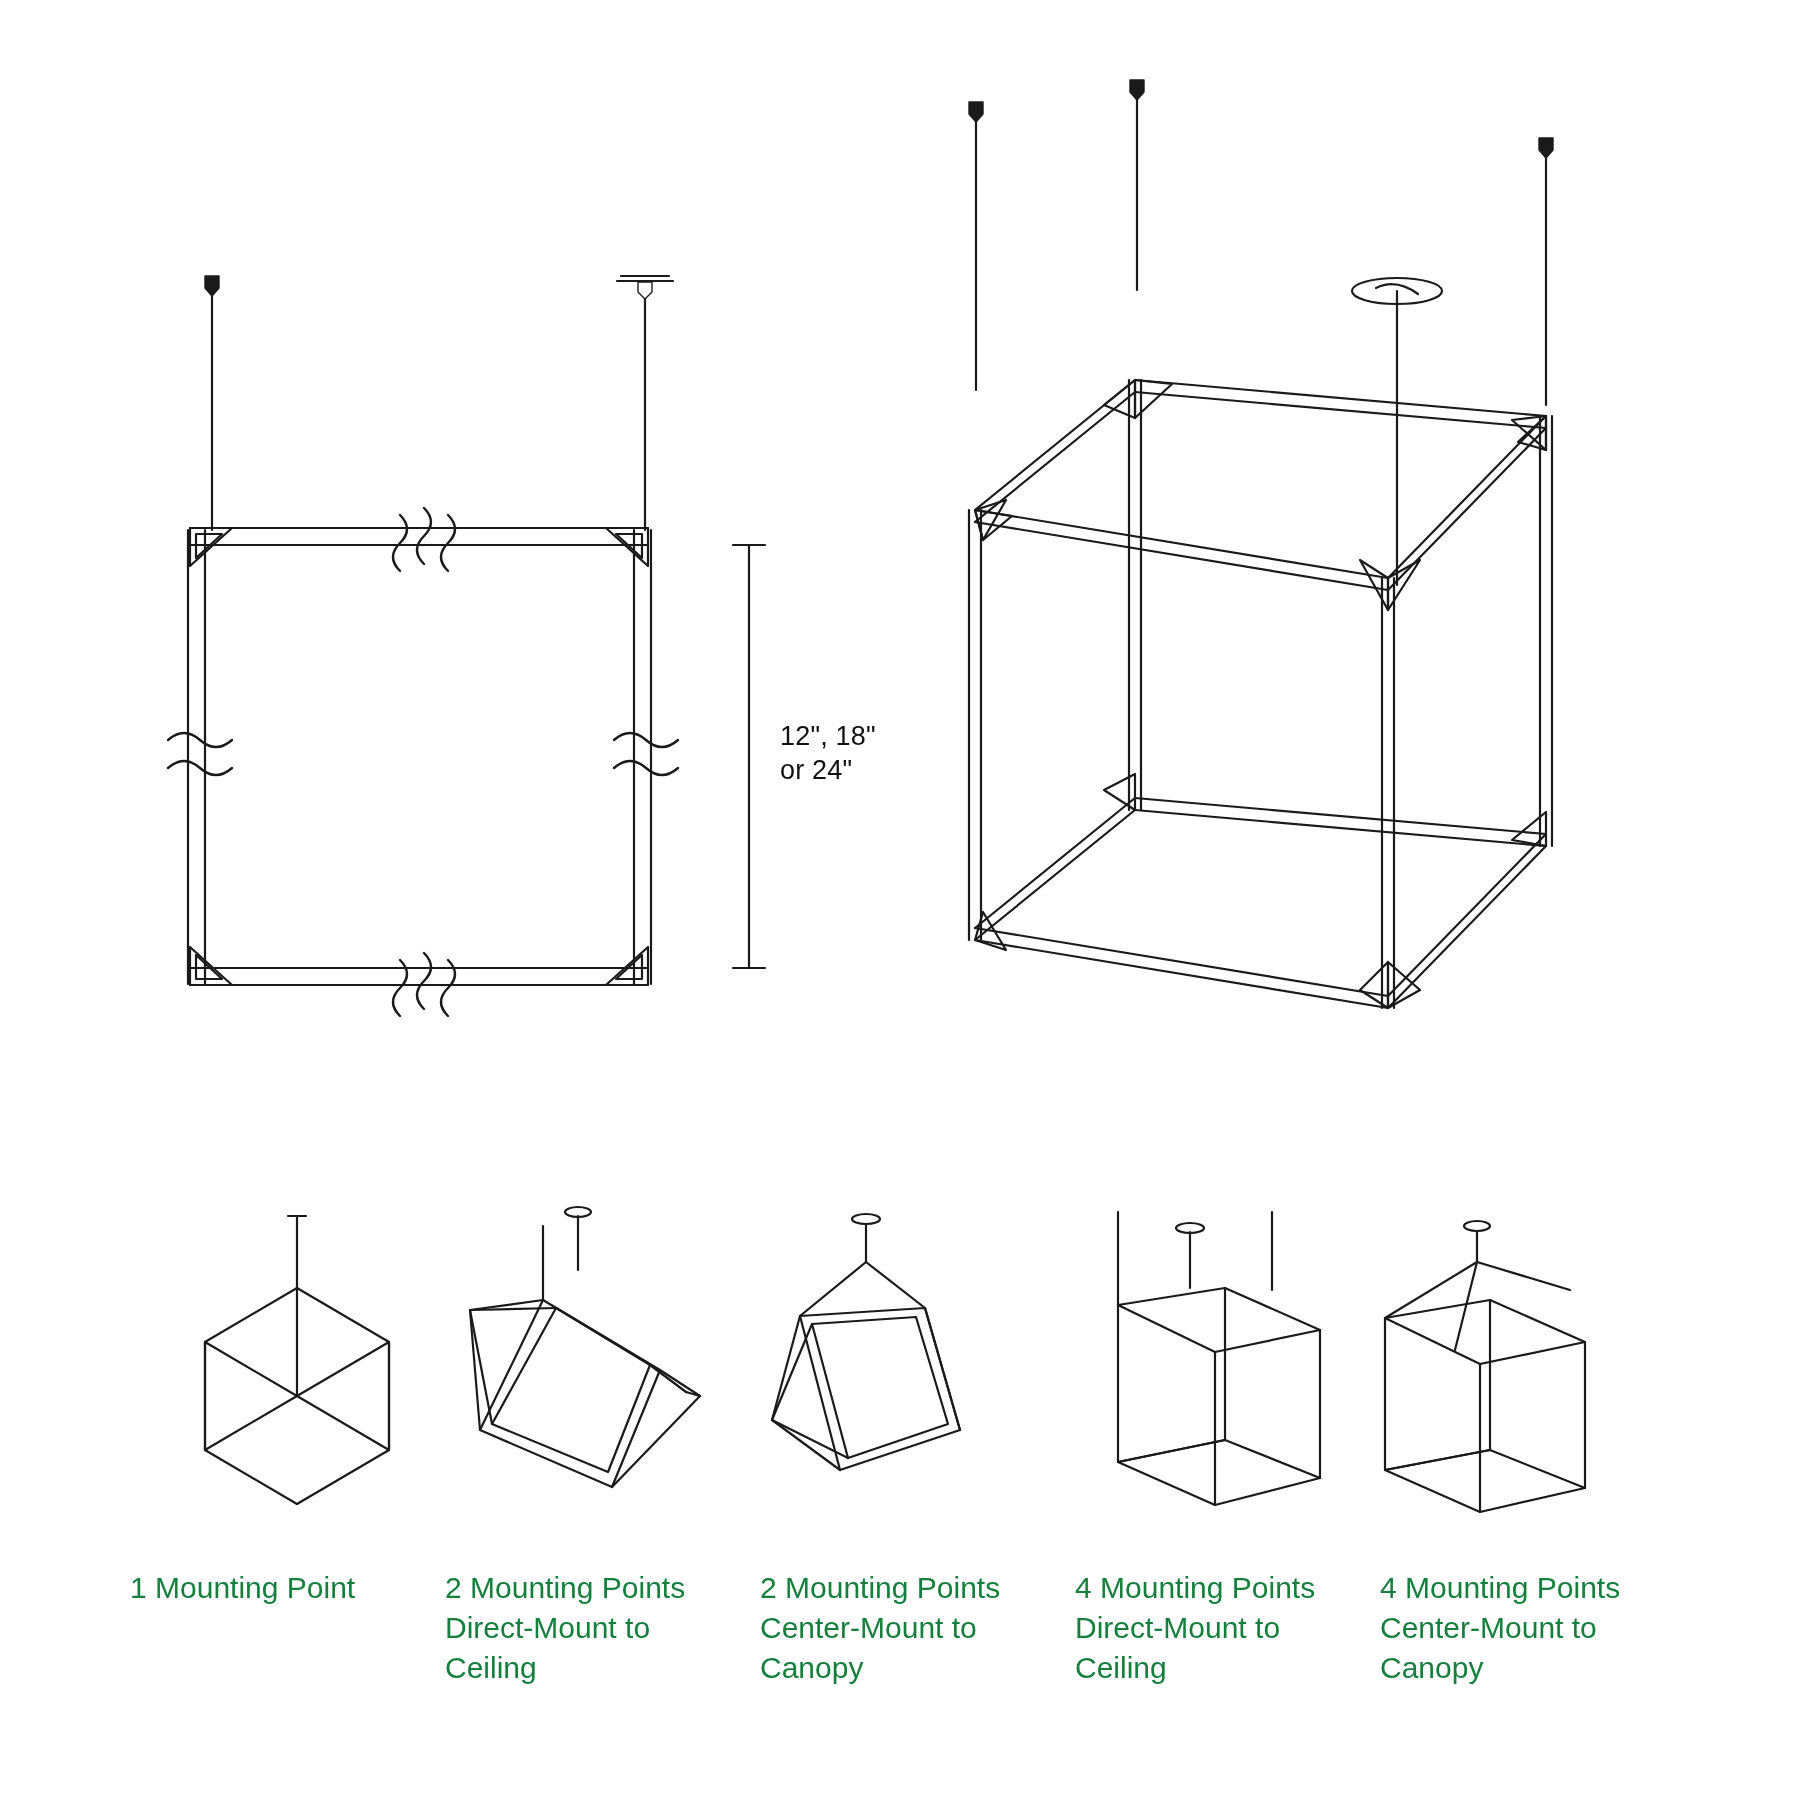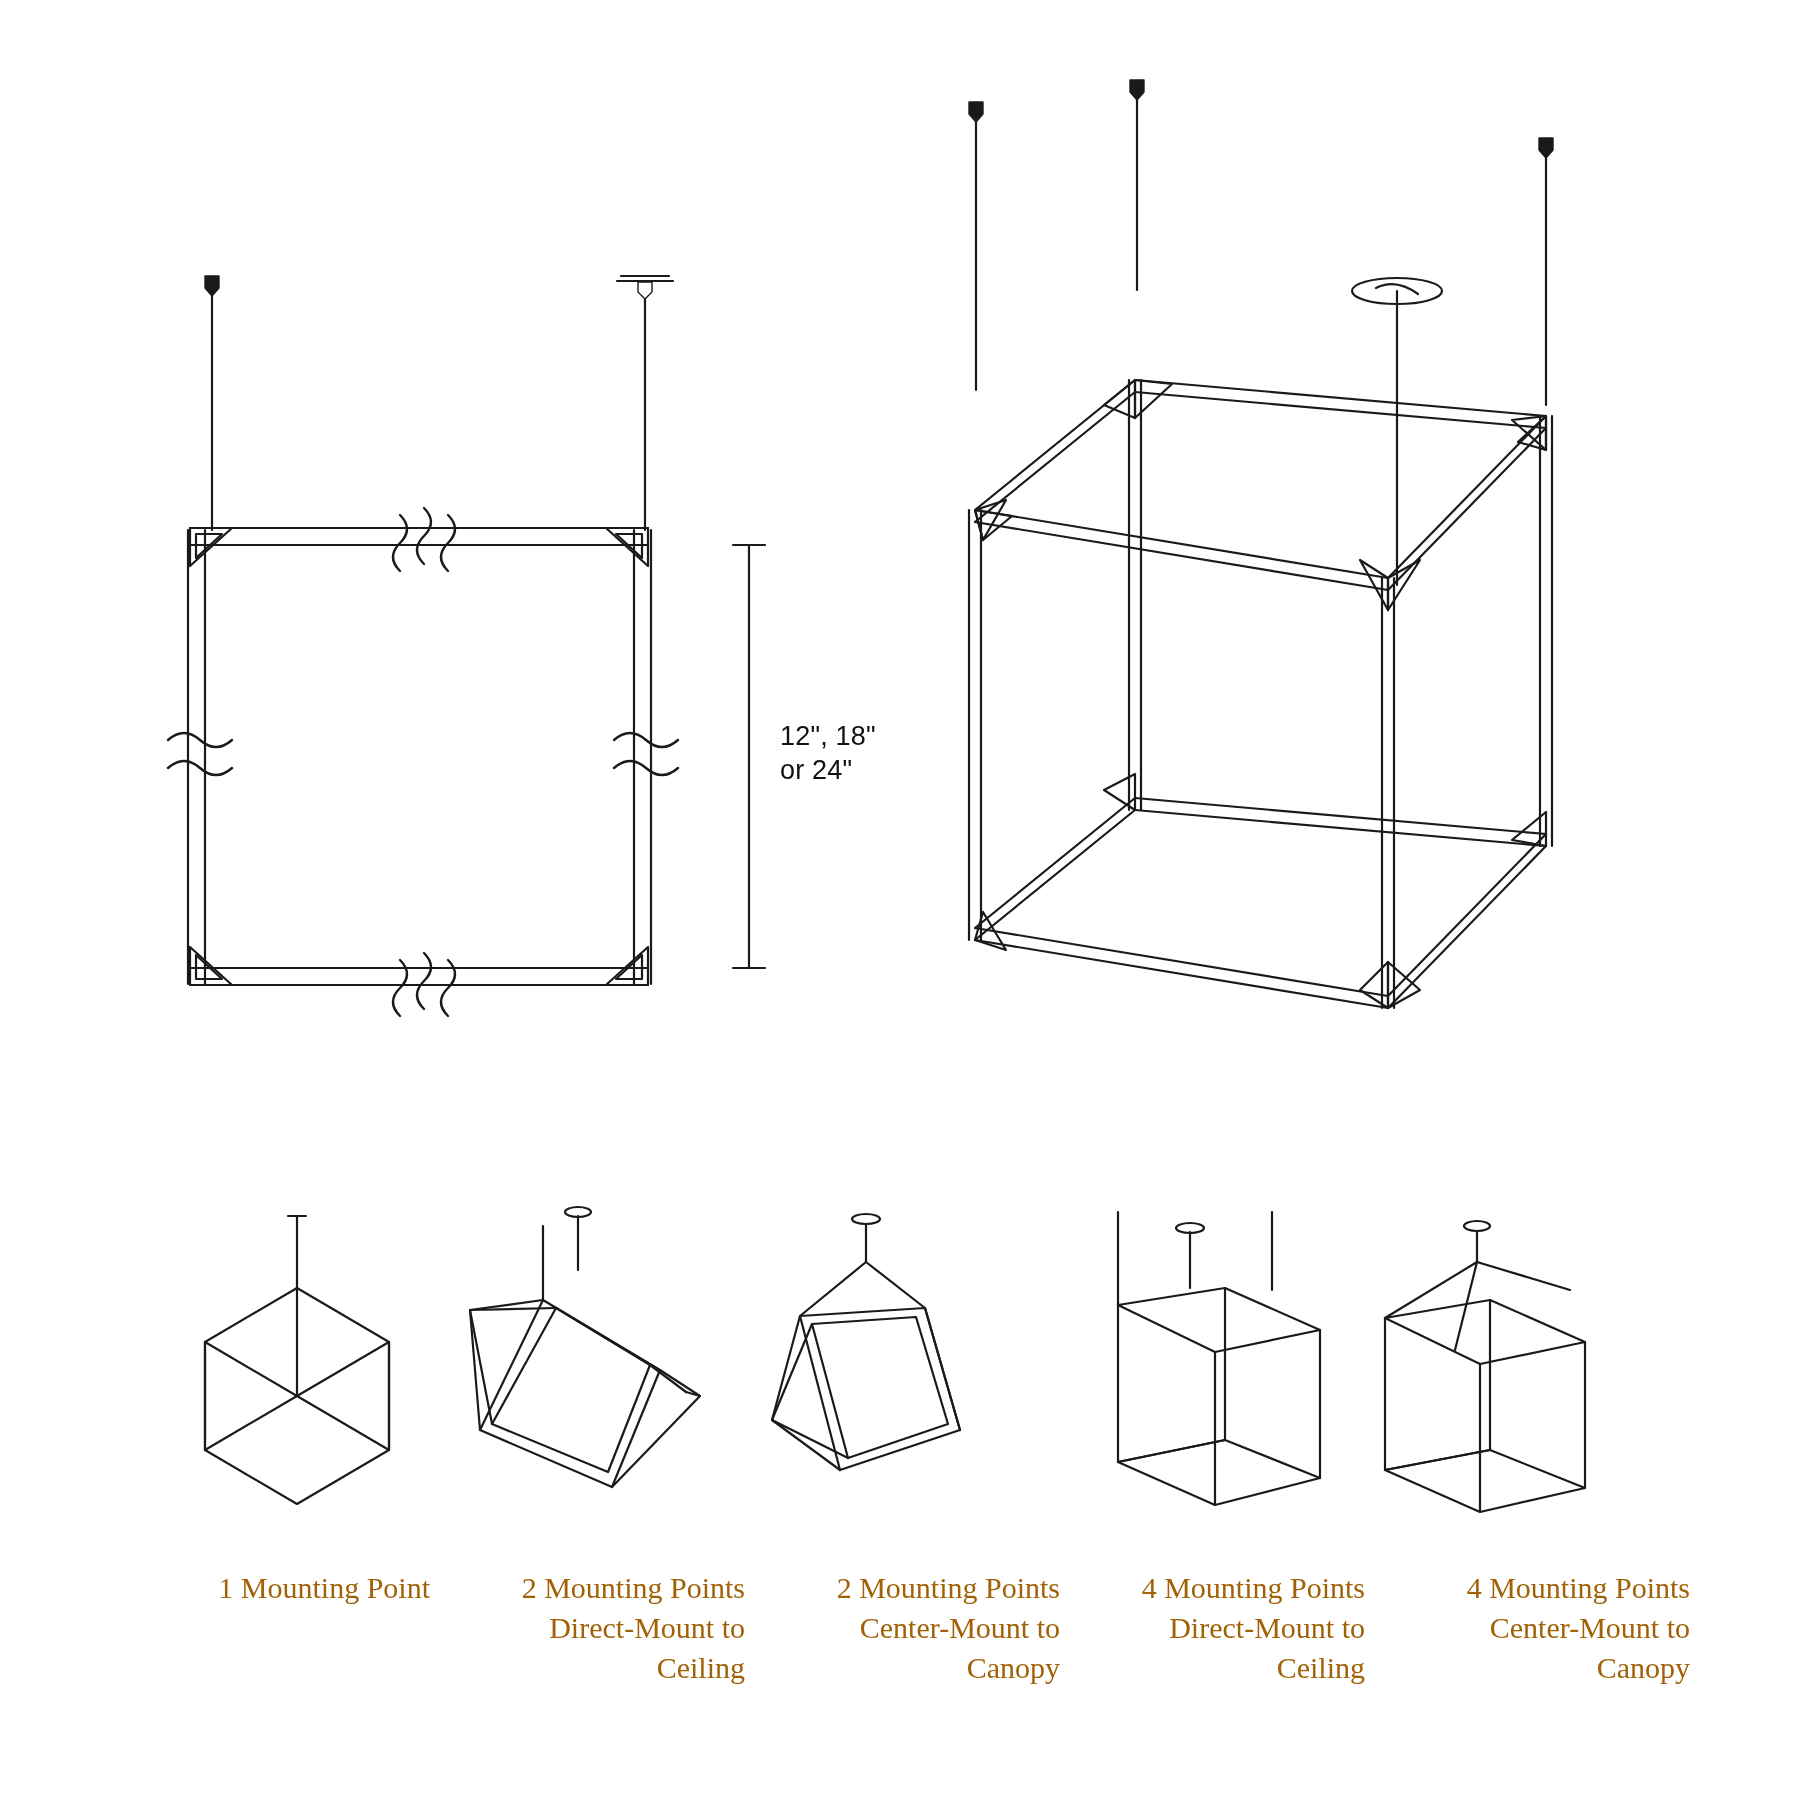--- a/index.html
+++ b/index.html
@@ -48,26 +48,25 @@
     left: 130px;
     top: 1568px;
     width: 1560px;
     display: flex;
     flex-direction: row;
     align-items: flex-start;
     justify-content: space-between;
   }
   .caption {
     width: 280px;
-    text-align: right;
+    text-align: left;
     font-size: 30px;
     line-height: 1.33;
-    color: #a16207;
+    color: #15803d;
     white-space: pre-line;
-    font-family: Liberation Serif, serif;
   }
   .caption:nth-child(1) { width: 300px; }
   .caption:nth-child(2) { width: 300px; }
   .caption:nth-child(3) { width: 300px; }
   .caption:nth-child(4) { width: 290px; }
   .caption:nth-child(5) { width: 310px; }
 </style>
 </head>
 <body>
 

